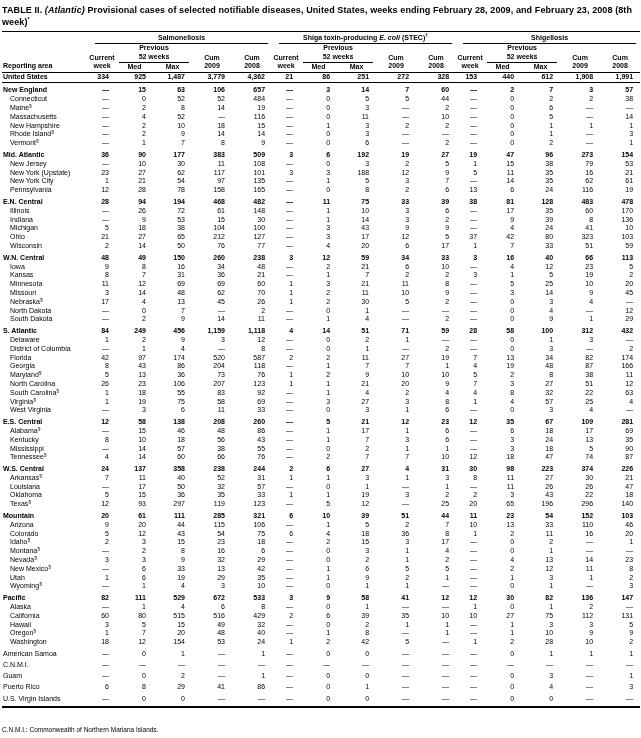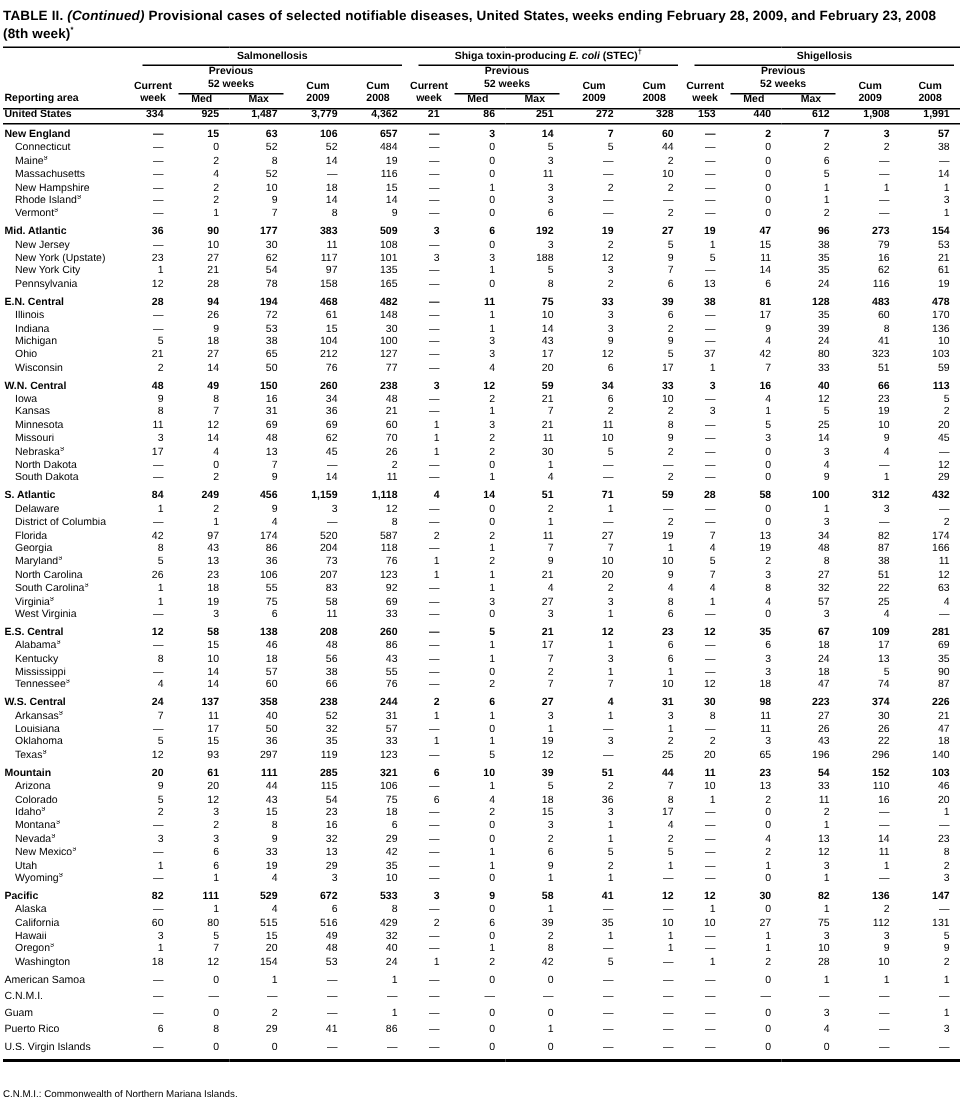--- a/index.html
+++ b/index.html
@@ -29,21 +29,21 @@
   tr.tgap td { padding-top:2.5px; }
   tbody tr.last td { border-bottom:2px solid #000; padding-bottom:2px; }
 
   .footnotes { font-size:6.5px; line-height:7.8px; padding-top:2.5px; white-space:pre-wrap; }
 </style>
 </head>
 <body>
 
 <div class="page">
 
-  <div class="title"><span>TABLE II. </span><i>(Continued)</i><span> Provisional cases of selected notifiable diseases, United States, weeks ending February 28, 2009, and February 23, 2008 (8th week)</span><sup>*</sup></div>
+  <div class="title"><span>TABLE II. </span><i>(Atlantic)</i><span> Provisional cases of selected notifiable diseases, United States, weeks ending February 28, 2009, and February 23, 2008 (8th week)</span><sup>*</sup></div>
 
   <table>
     <colgroup>
       <col style="width:86px">
       <col style="width:28px">
         <col style="width:37px">
         <col style="width:39px">
         <col style="width:40px">
         <col style="width:40px">
       <col style="width:28px">

